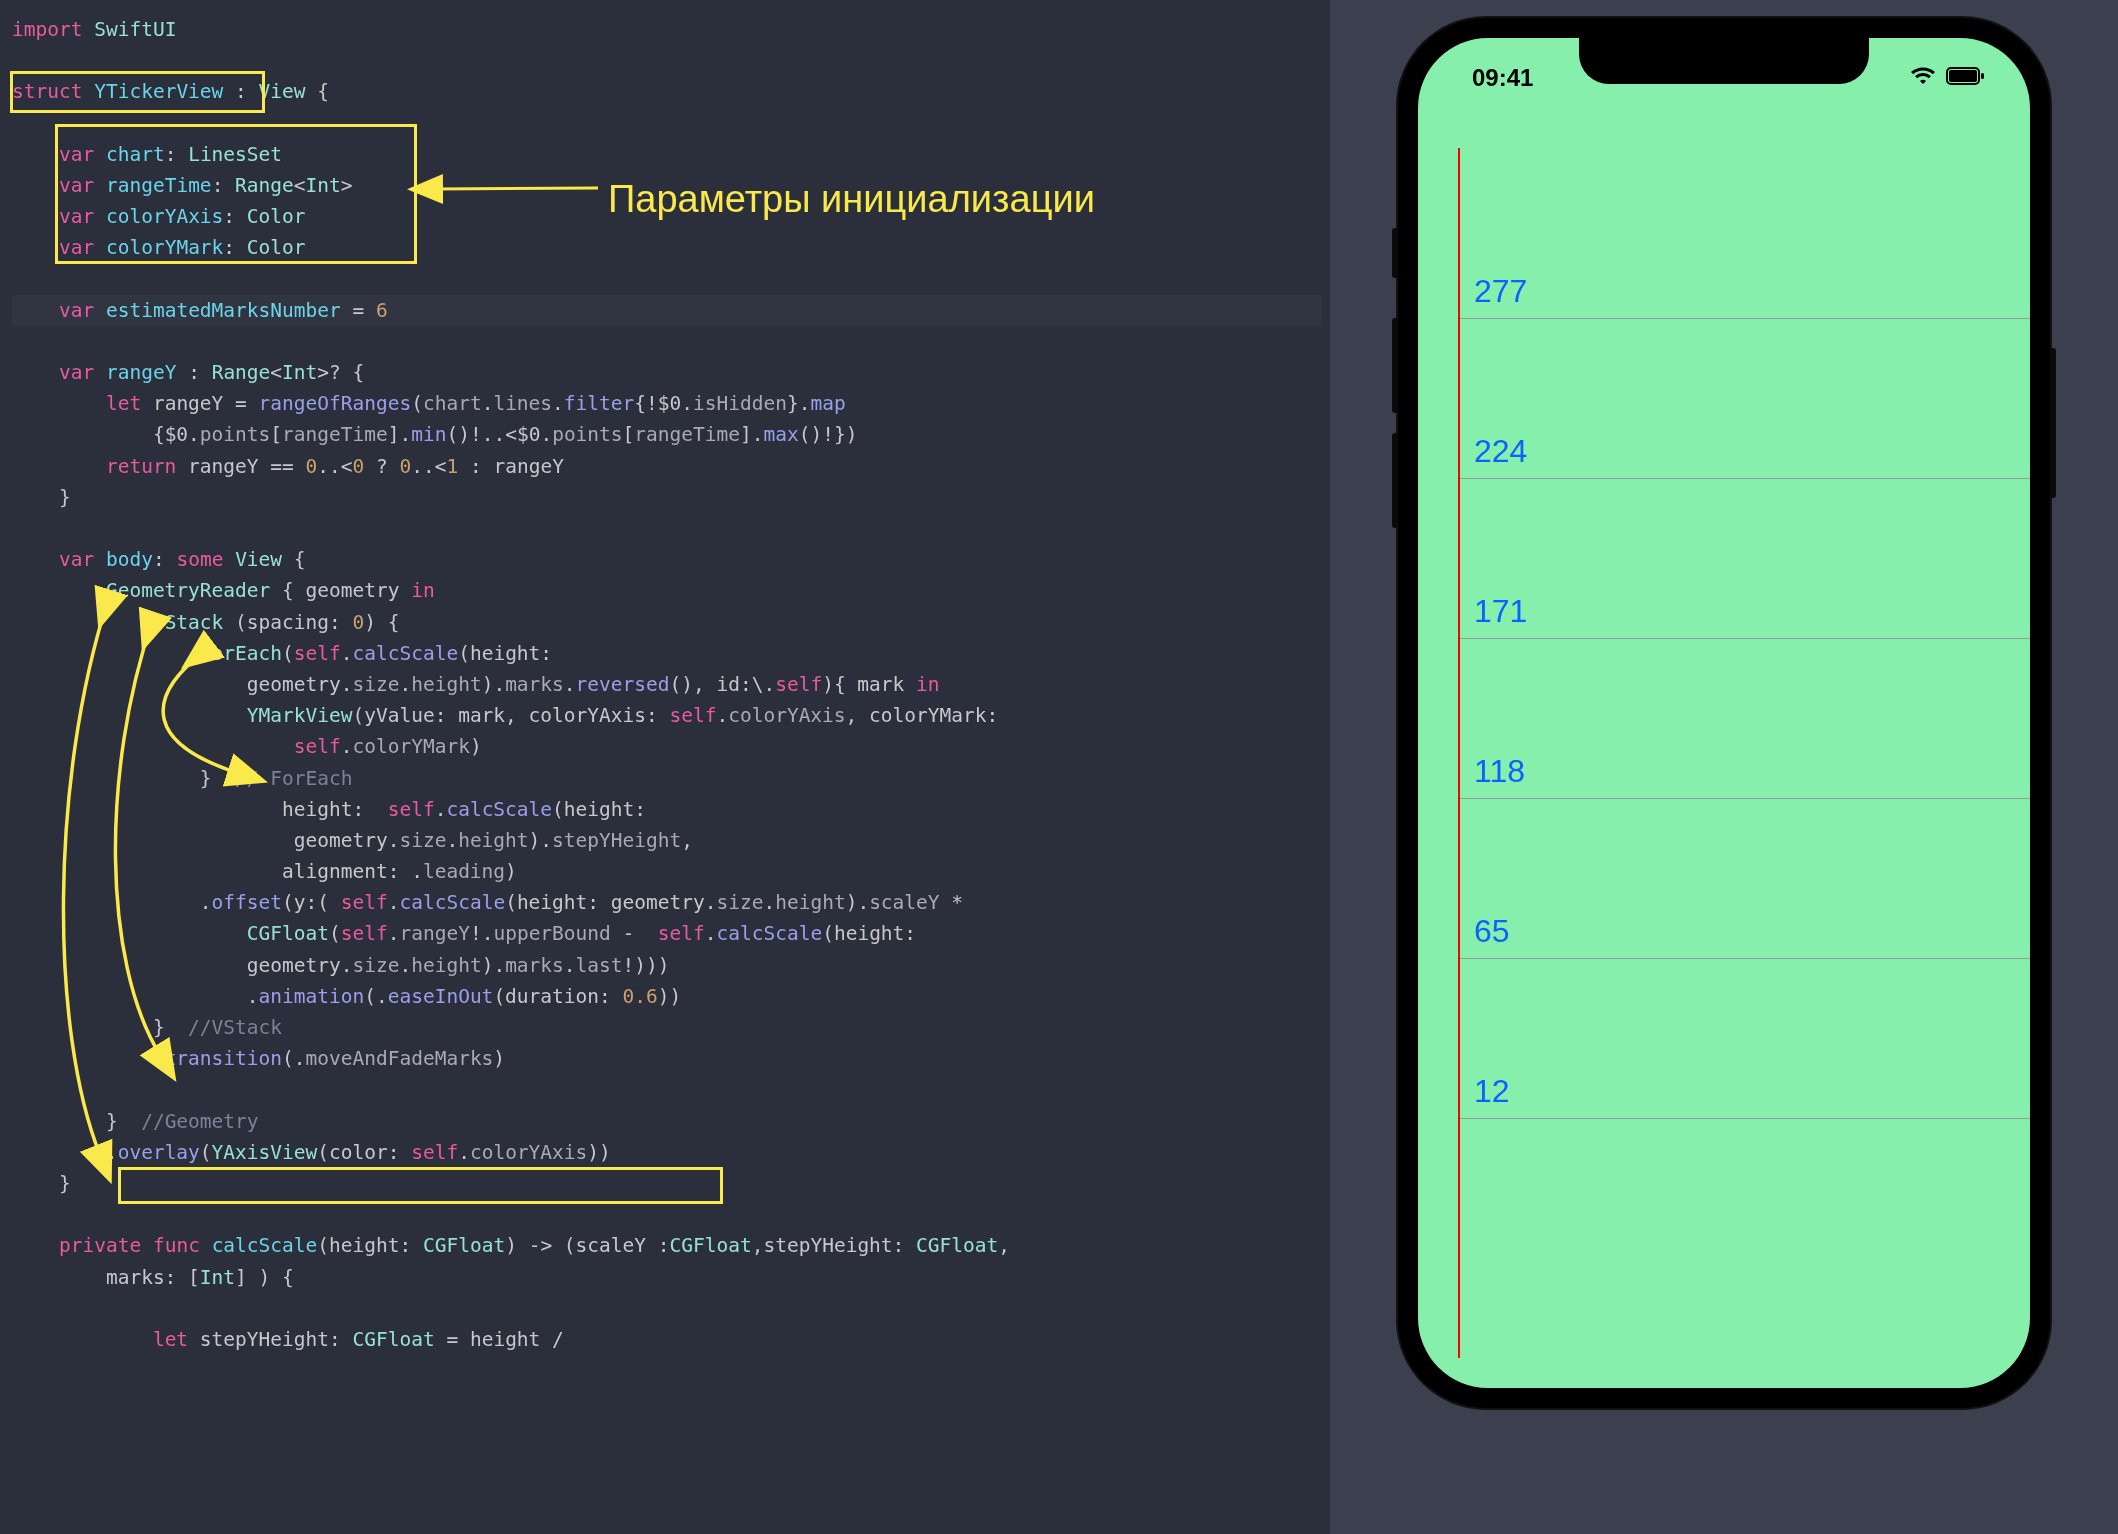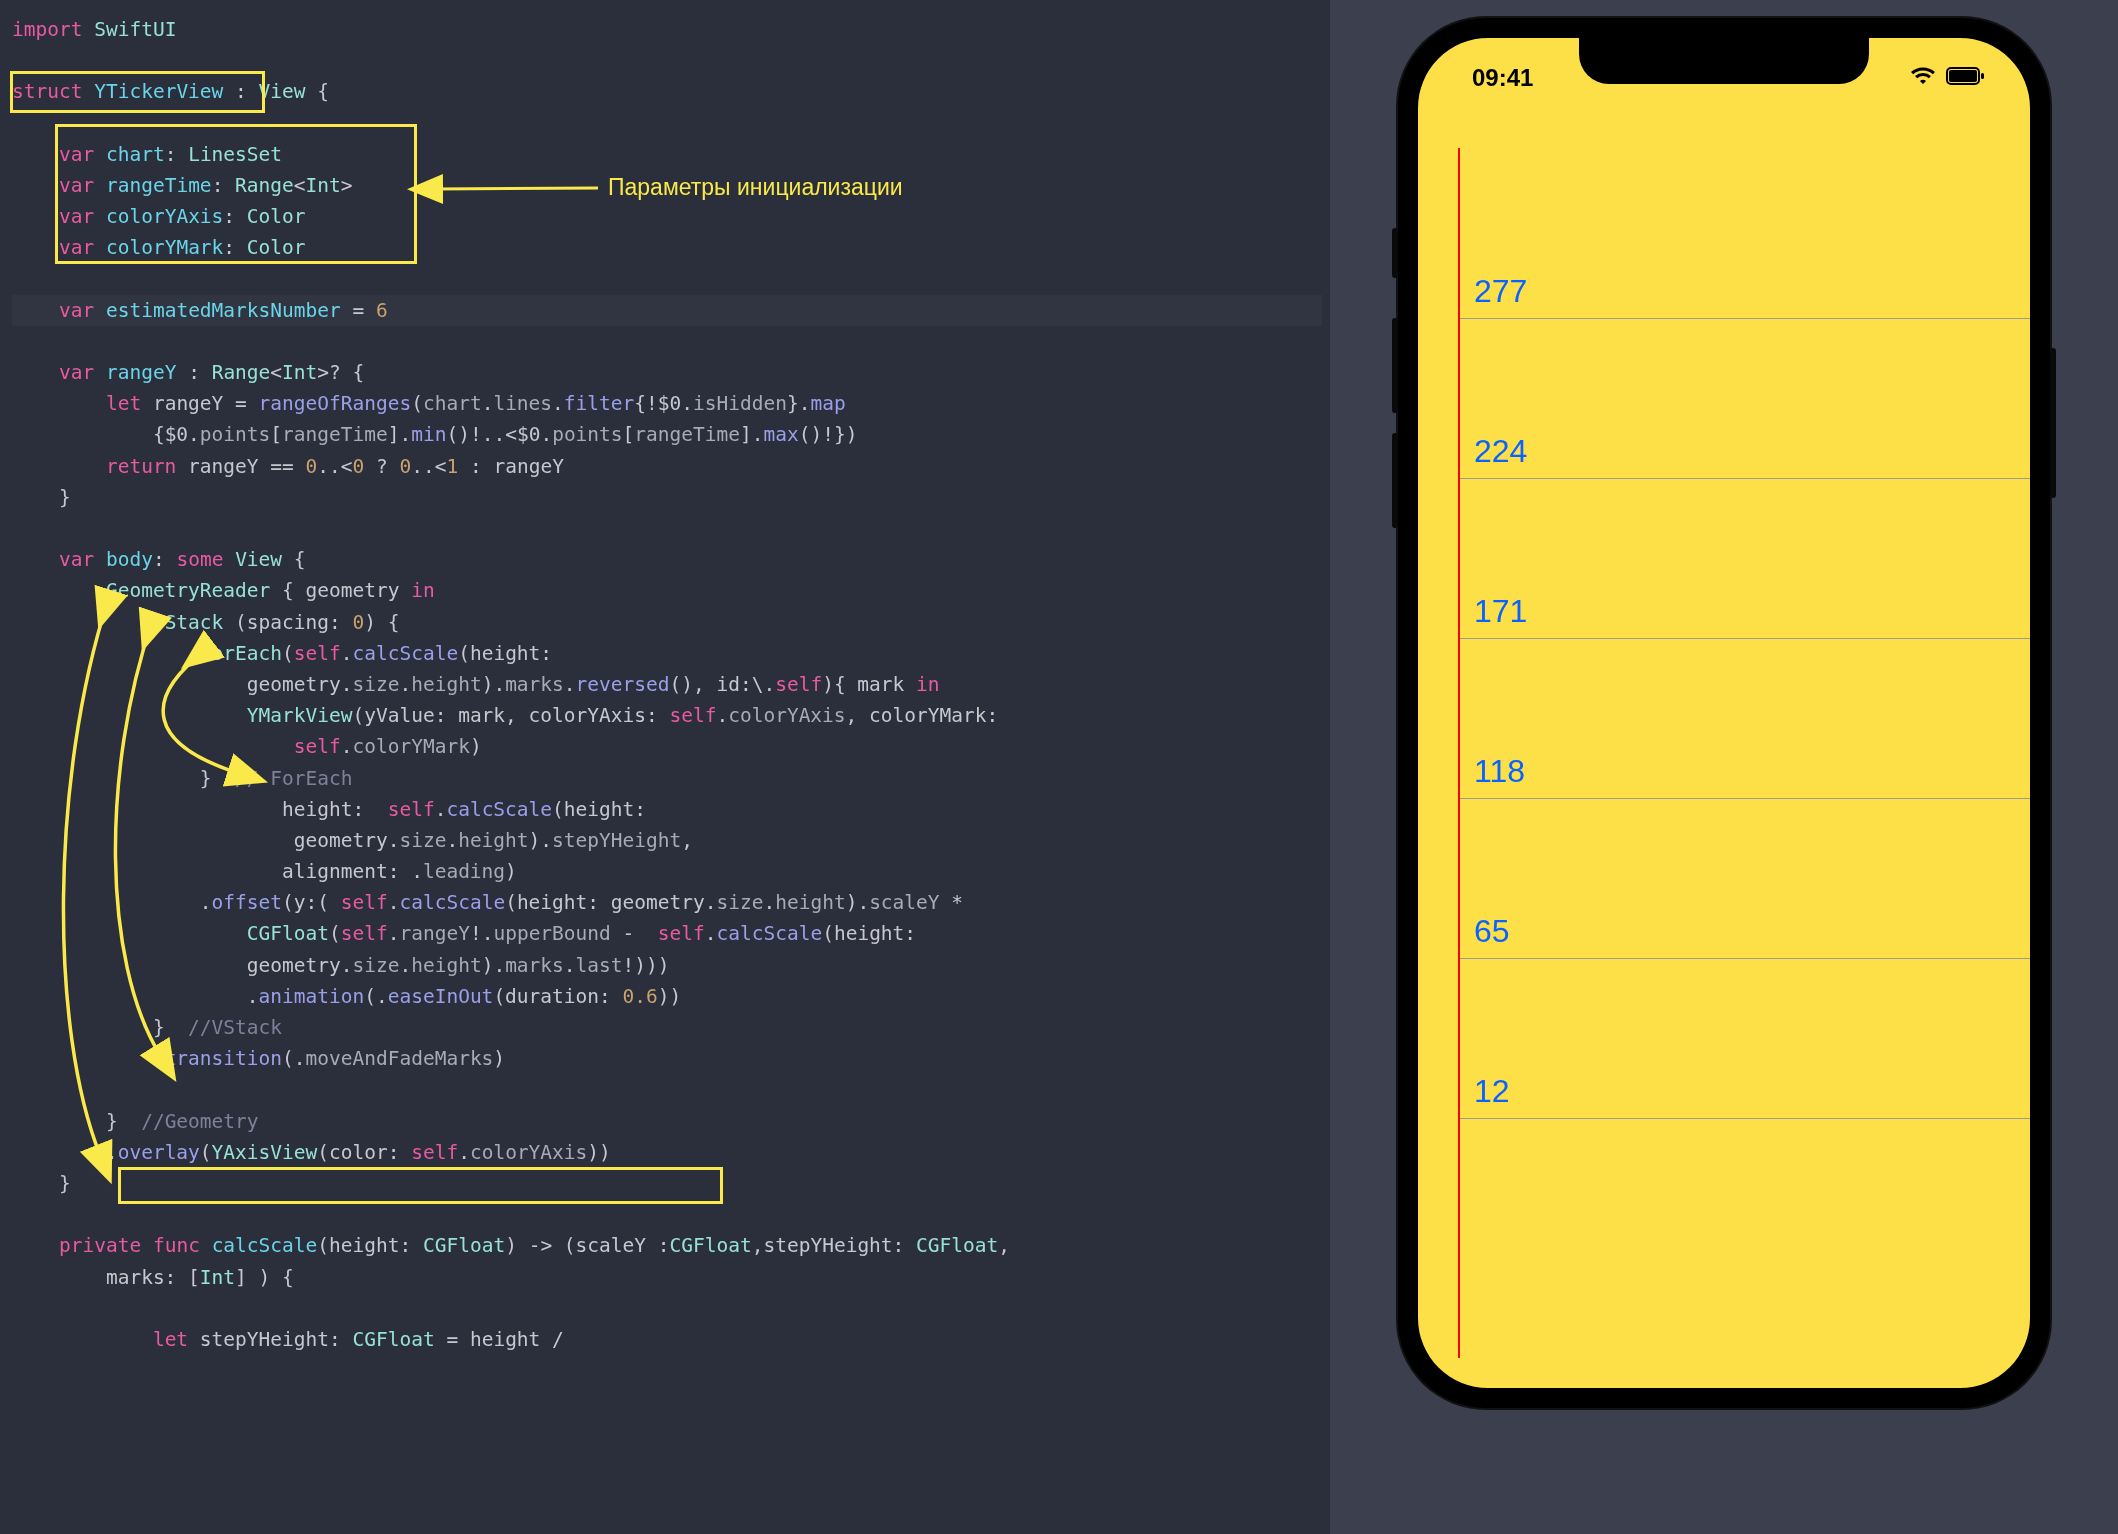--- a/index.html
+++ b/index.html
@@ -44,21 +44,21 @@
   .hl-box {
     position: absolute;
     border: 3px solid #f9e94a;
     pointer-events: none;
   }
   
   .anno-text {
     position: absolute;
     color: #f9e94a;
     font-family: -apple-system, 'Helvetica Neue', Arial, sans-serif;
-    font-size: 23px;
+    font-size: 38px;
     font-weight: 400;
   }
   svg.overlay { position: absolute; top:0; left:0; pointer-events:none; }
 
   
   .preview-pane {
     width: 788px;
     background: #3c3f4d;
     display: flex;
     align-items: flex-start;
@@ -75,21 +75,21 @@
     box-shadow: 0 0 0 2px #111;
   }
   .phone-btn { position:absolute; background:#0a0a0a; border-radius:3px; }
   .phone-btn.b1 { left:-6px; top:210px; width:6px; height:50px; }
   .phone-btn.b2 { left:-6px; top:300px; width:6px; height:95px; }
   .phone-btn.b3 { left:-6px; top:415px; width:6px; height:95px; }
   .phone-btn.b4 { right:-6px; top:330px; width:6px; height:150px; }
   .screen {
     width: 100%;
     height: 100%;
-    background: #fde047;
+    background: #86efac;
     border-radius: 70px;
     position: relative;
     overflow: hidden;
   }
   .notch {
     position: absolute;
     top: 0; left: 50%;
     transform: translateX(-50%);
     width: 290px; height: 46px;
     background: #000;

